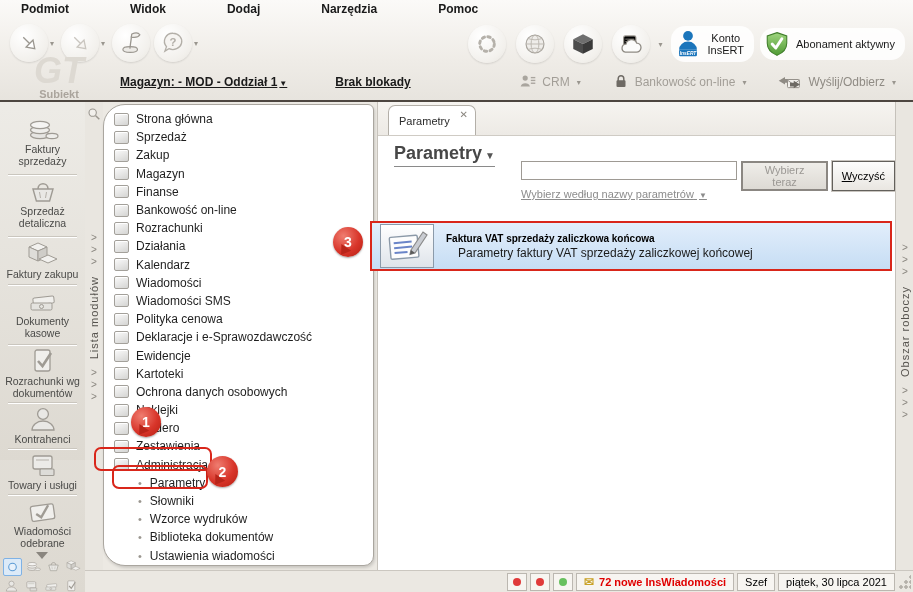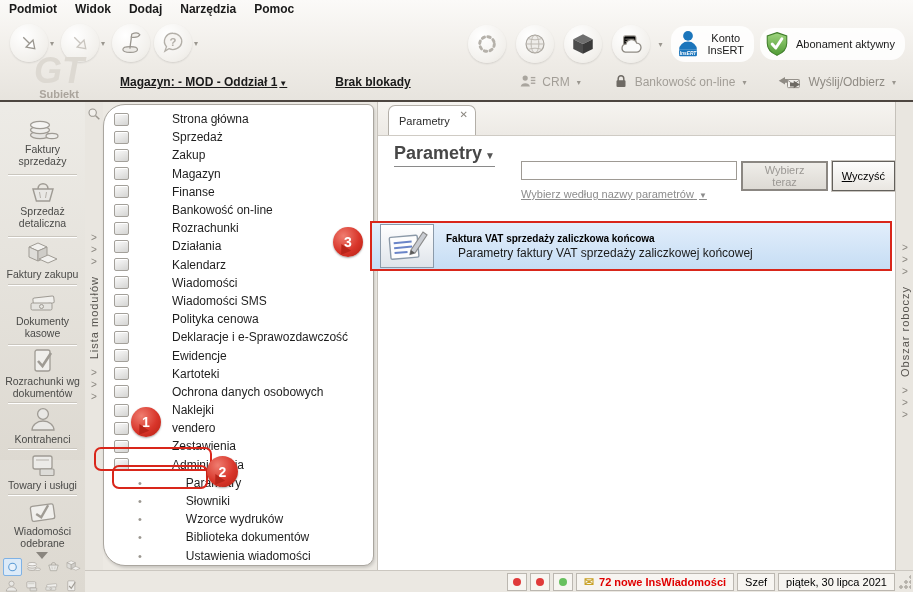--- a/index.html
+++ b/index.html
@@ -3,21 +3,21 @@
 <meta charset="utf-8">
 <style>
   html,body{margin:0;padding:0;background:#d8d4cd;}
   .app{position:relative;width:913px;height:592px;overflow:hidden;
        font-family:"Liberation Sans",sans-serif;background:#ece9e3;
        -webkit-font-smoothing:antialiased;}
   
   .topchrome{position:absolute;left:0;top:0;width:913px;height:100px;
       background:linear-gradient(#fbfaf8,#efece7 60%,#e7e4de);
       border-bottom:2px solid #4d4640;}
-  .menubar{position:absolute;left:0;top:0;height:18px;display:flex;align-items:center;padding-left:0;}
+  .menubar{position:absolute;left:0;top:0;height:18px;display:flex;align-items:center;padding-left:12px;gap:43px;}
   .menuitem{font-size:12px;font-weight:700;color:#1a1a1a;padding:1px 9px;cursor:default;}
   .toolbar{position:absolute;left:6px;top:20px;height:46px;display:flex;align-items:center;}
   .tbtn{width:38px;height:38px;border-radius:50%;
         background:radial-gradient(circle at 35% 30%,#ffffff,#f2f0ec 70%,#e6e3dd);
         box-shadow:0 1px 2px rgba(0,0,0,.12);display:flex;align-items:center;justify-content:center;margin-left:4px;}
   .tbtn svg{width:26px;height:26px;}
   .caret{font-size:8px;color:#9a968f;margin:0 3px 0 2px;}
   .tright{position:absolute;right:8px;top:20px;height:48px;display:flex;align-items:center;gap:6px;}
   .pill{display:flex;align-items:center;gap:6px;background:rgba(255,255,255,.85);
         border-radius:14px;padding:3px 10px 3px 4px;text-align:center;}
@@ -49,21 +49,21 @@
   .vtext{writing-mode:vertical-rl;transform:rotate(180deg);font-size:11px;color:#55524d;letter-spacing:1px;}
   .lstrip{left:85px;} .rstrip{left:895px;border-left:1px solid #c5c1ba;}
   .lstrip .mag{margin:4px 0 110px 0;} 
   
   .treepanel{position:absolute;left:103px;top:104px;width:271px;height:462px;background:#fff;
       border:1px solid #aaa69f;border-radius:22px 6px 10px 22px;
       box-shadow:1px 2px 3px rgba(0,0,0,.15);padding-top:5px;box-sizing:border-box;overflow:hidden;}
   .ti{height:18.2px;display:flex;align-items:center;padding-left:10px;cursor:pointer;}
   .tico{width:13px;height:11px;flex:0 0 13px;border:1px solid #a3a09a;border-radius:2px;
       background:linear-gradient(155deg,#fbfbfb,#d4d4d2);box-shadow:inset 0 1px 0 #fff;margin-right:7px;}
-  .tlab{font-size:12px;color:#1e1e1e;white-space:nowrap;margin-left:36px;}
+  .tlab{font-size:12px;color:#1e1e1e;white-space:nowrap;}
   .ti.sub{padding-left:34px;}
   .ti.sub .bdot{color:#9a968f;font-size:11px;margin-right:8px;}
   
   .mainpanel{position:absolute;left:377px;top:102px;width:517px;height:468px;background:#fff;
       border-left:1px solid #c7c3bc;}
   .tabbar{position:absolute;left:0;top:0;width:100%;height:33px;
       background:linear-gradient(#f6f4f0,#edeae5);border-bottom:1px solid #cfcbc4;}
   .tab{position:absolute;left:10px;top:3px;width:88px;height:30px;background:#fff;
       border:1px solid #b3afa8;border-bottom:none;border-radius:7px 7px 0 0;
       display:flex;align-items:center;padding-left:10px;box-sizing:border-box;}

